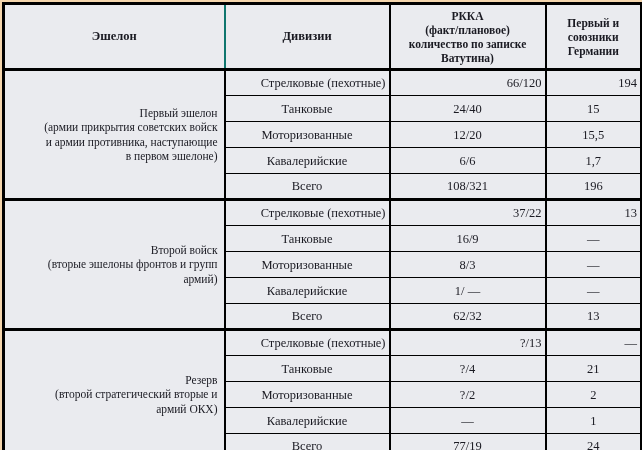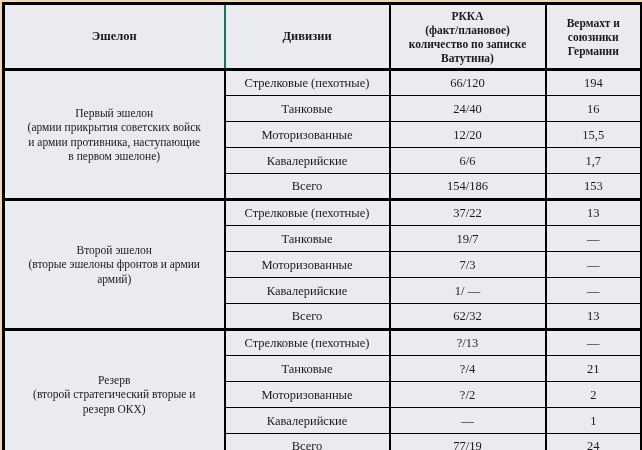--- a/index.html
+++ b/index.html
@@ -71,20 +71,21 @@
   td.echelon-cell {
     font-size: 11.5px;
     line-height: 14.5px;
     padding: 2px 6px;
     font-family: Liberation Serif, serif;
   }
 
   
   tr.block-start > td {
     border-top: 3px solid #000000;
+    text-align: right;
   }
   tr.block-end > td {
     border-bottom: 3px solid #000000;
   }
   tbody tr:last-child > td {
     border-bottom: none;
   }
 
   td.col-divisions,
   td.col-rkka,
@@ -122,21 +123,21 @@
         <th class="head-divisions">
           <span>Дивизии</span>
         </th>
         <th class="head-rkka">
           <span>РККА</span><br>
           <span>(факт/плановое)</span><br>
           <span>количество по записке</span><br>
           <span>Ватутина)</span>
         </th>
         <th class="head-wehr">
-          <span>Вермахт и</span><br>
+          <span>Первый и</span><br>
           <span>союзники</span><br>
           <span>Германии</span>
         </th>
       </tr>
     </thead>
     <tbody>
 
       <tr class="block-start">
         <td class="echelon-cell" rowspan="5">
           <span>Первый эшелон</span><br>
@@ -144,74 +145,74 @@
           <span>и армии противника, наступающие</span><br>
           <span>в первом эшелоне)</span>
         </td>
         <td class="col-divisions">Стрелковые (пехотные)</td>
         <td class="col-rkka">66/120</td>
         <td class="col-wehrmacht">194</td>
       </tr>
       <tr>
         <td class="col-divisions">Танковые</td>
         <td class="col-rkka">24/40</td>
-        <td class="col-wehrmacht">16</td>
+        <td class="col-wehrmacht">15</td>
       </tr>
       <tr>
         <td class="col-divisions">Моторизованные</td>
         <td class="col-rkka">12/20</td>
         <td class="col-wehrmacht">15,5</td>
       </tr>
       <tr>
         <td class="col-divisions">Кавалерийские</td>
         <td class="col-rkka">6/6</td>
         <td class="col-wehrmacht">1,7</td>
       </tr>
       <tr class="block-end">
         <td class="col-divisions">Всего</td>
-        <td class="col-rkka">154/186</td>
-        <td class="col-wehrmacht">153</td>
+        <td class="col-rkka">108/321</td>
+        <td class="col-wehrmacht">196</td>
       </tr>
 
       <tr class="block-start">
         <td class="echelon-cell" rowspan="5">
-          <span>Второй эшелон</span><br>
-          <span>(вторые эшелоны фронтов и армии</span><br>
+          <span>Второй войск</span><br>
+          <span>(вторые эшелоны фронтов и групп</span><br>
           <span>армий)</span>
         </td>
         <td class="col-divisions">Стрелковые (пехотные)</td>
         <td class="col-rkka">37/22</td>
         <td class="col-wehrmacht">13</td>
       </tr>
       <tr>
         <td class="col-divisions">Танковые</td>
-        <td class="col-rkka">19/7</td>
+        <td class="col-rkka">16/9</td>
         <td class="col-wehrmacht">—</td>
       </tr>
       <tr>
         <td class="col-divisions">Моторизованные</td>
-        <td class="col-rkka">7/3</td>
+        <td class="col-rkka">8/3</td>
         <td class="col-wehrmacht">—</td>
       </tr>
       <tr>
         <td class="col-divisions">Кавалерийские</td>
         <td class="col-rkka">1/ —</td>
         <td class="col-wehrmacht">—</td>
       </tr>
       <tr class="block-end">
         <td class="col-divisions">Всего</td>
         <td class="col-rkka">62/32</td>
         <td class="col-wehrmacht">13</td>
       </tr>
 
       <tr class="block-start">
         <td class="echelon-cell" rowspan="5">
           <span>Резерв</span><br>
           <span>(второй стратегический вторые и</span><br>
-          <span>резерв ОКХ)</span>
+          <span>армий ОКХ)</span>
         </td>
         <td class="col-divisions">Стрелковые (пехотные)</td>
         <td class="col-rkka">?/13</td>
         <td class="col-wehrmacht">—</td>
       </tr>
       <tr>
         <td class="col-divisions">Танковые</td>
         <td class="col-rkka">?/4</td>
         <td class="col-wehrmacht">21</td>
       </tr>

